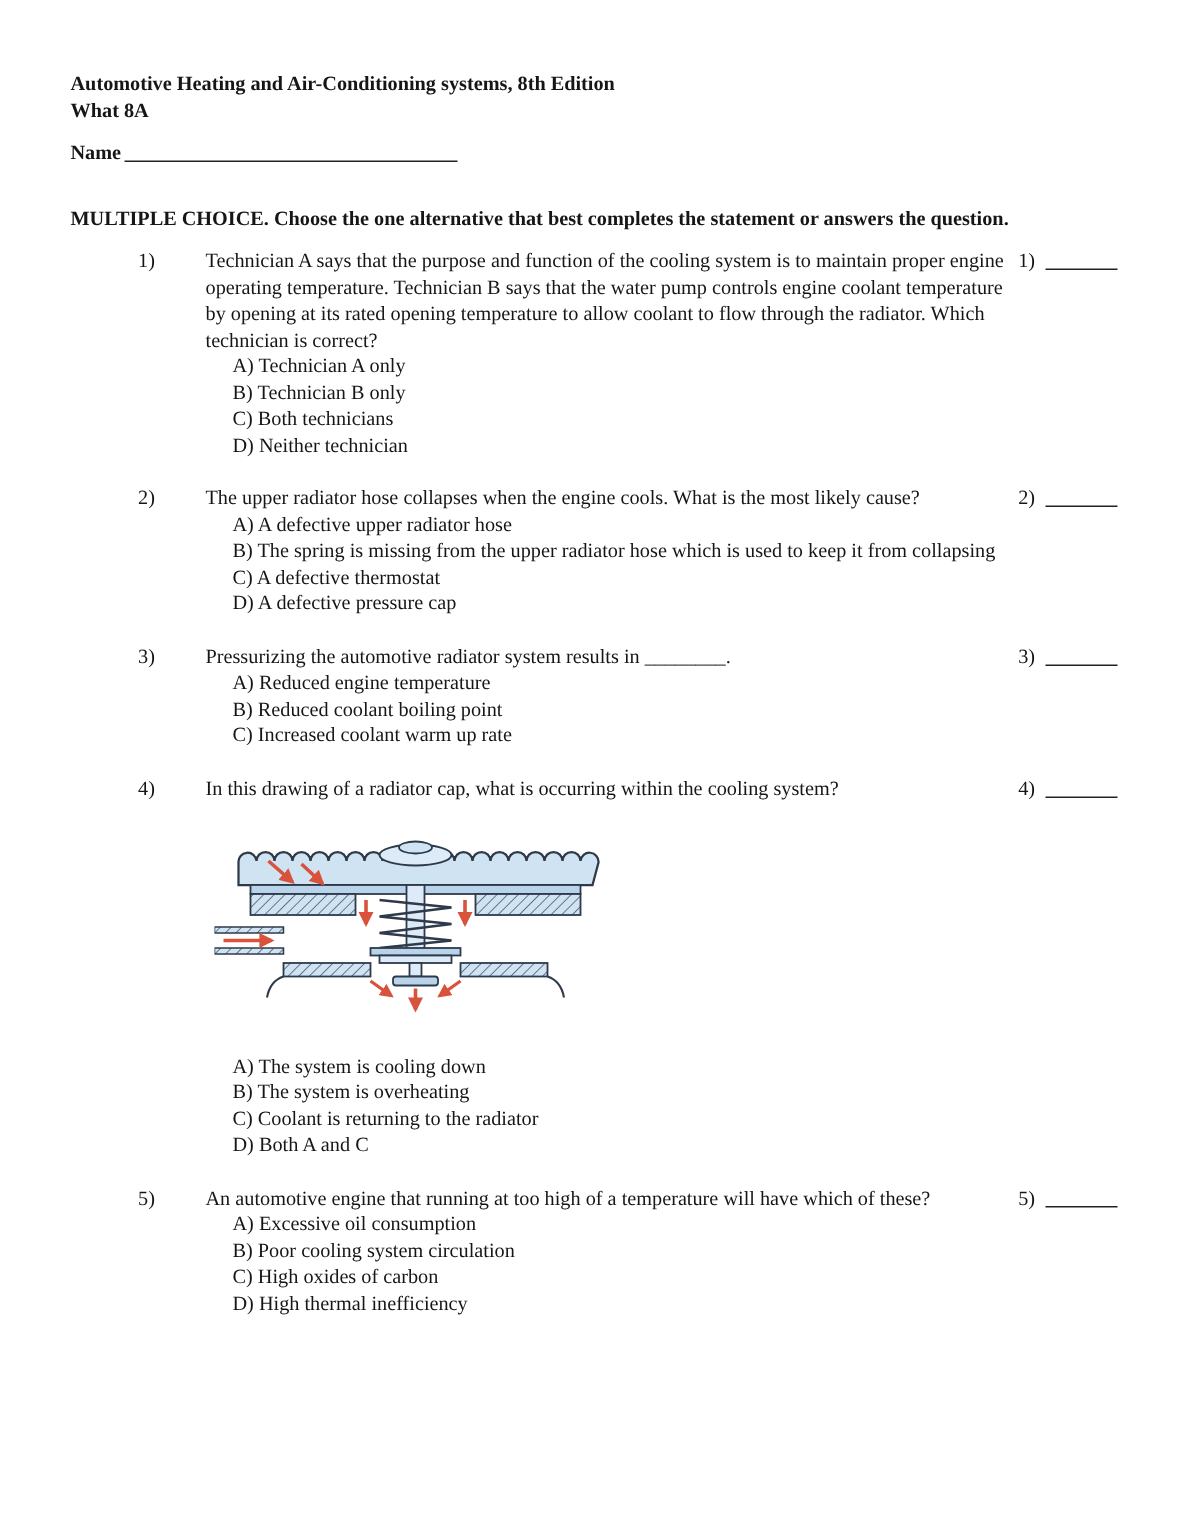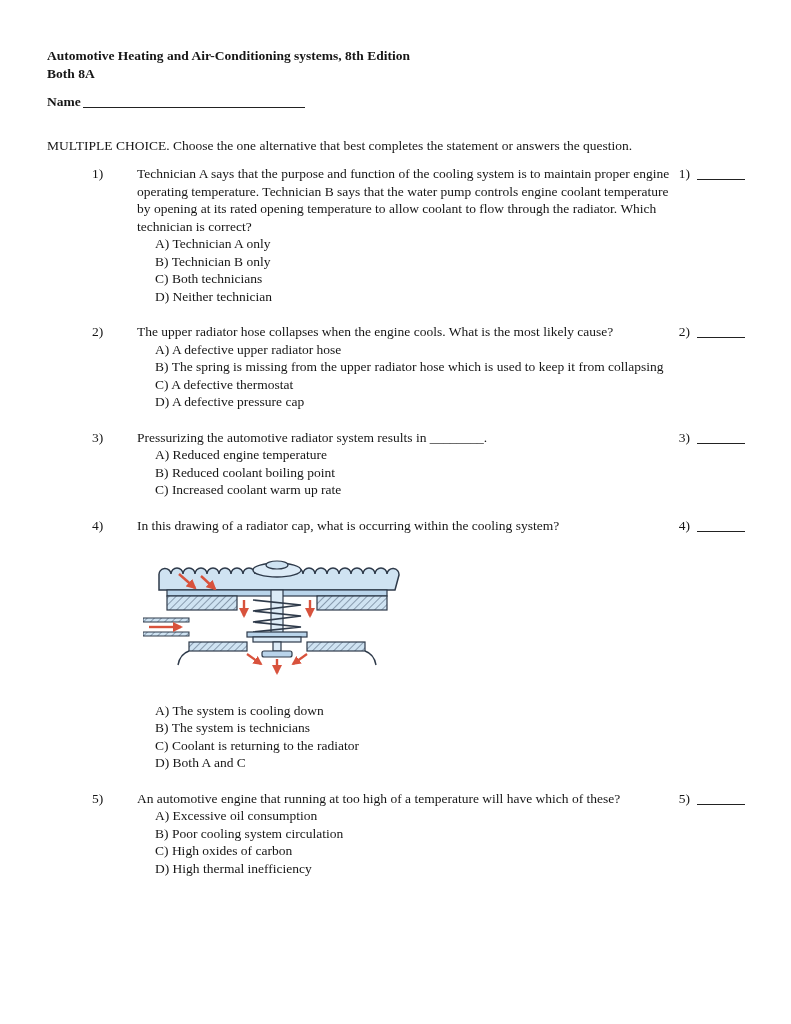--- a/index.html
+++ b/index.html
@@ -8,42 +8,42 @@
     width: 791px; height: 912px; background: #ffffff; position: relative;
     font-family: "Liberation Serif", serif; font-size: 13.5px; line-height: 17.5px;
     color: #161616; padding: 47px 46px 0 47px; overflow: hidden;
   }
   .hdr-title, .hdr-quiz, .name-label { font-weight: bold; }
   .name-row { margin-top: 11px; }
   .name-line {
     display: inline-block; width: 222px; height: 12px;
     border-bottom: 1.3px solid #222; margin-left: 2px; transform: translateY(2px);
   }
-  .instructions { margin-top: 26px; font-weight: normal; }
+  .instructions { margin-top: 26px; font-weight: bold; }
   .questions { margin-top: 11px; }
   .question { position: relative; padding-left: 45px; margin-bottom: 18px; }
   .q-body { display: flex; }
   .q-num { width: 17px; flex: 0 0 17px; }
   .q-content { max-width: 538px; margin-left: 28px; }
   .choice { padding-left: 36px; text-indent: -18px; }
   .answer { position: absolute; right: 0; top: 0; white-space: nowrap; }
   .blank {
     display: inline-block; width: 48px; height: 12px;
     border-bottom: 1.3px solid #222; margin-left: 7px; transform: translateY(2px);
   }
   .diagram-wrap { margin: 24px 0 13px 6px; }
   .page-number { position: absolute; top: 949px; left: 0; width: 100%; text-align: center; }
 </style>
 </head>
 <body>
 
 <div class="page">
 
   <div class="hdr-title">Automotive Heating and Air-Conditioning systems, 8th Edition</div>
-  <div class="hdr-quiz">Both 8A</div>
+  <div class="hdr-quiz">What 8A</div>
 
   <div class="name-row">
     <span class="name-label">Name</span><span class="name-line"></span>
   </div>
 
   <div class="instructions">MULTIPLE CHOICE.  Choose the one alternative that best completes the statement or answers the question.</div>
 
   <div class="questions">
 
     <div class="question">
@@ -142,21 +142,21 @@
               <path d="M6,69 L38,69" stroke="#d8523c" stroke-width="2.4" marker-end="url(#arr)"></path>
               <path d="M101,42 L101,58" stroke="#d8523c" stroke-width="2.4" marker-end="url(#arr)"></path>
               <path d="M167,42 L167,58" stroke="#d8523c" stroke-width="2.4" marker-end="url(#arr)"></path>
               <path d="M104,96 L118,106" stroke="#d8523c" stroke-width="2.2" marker-end="url(#arr)"></path>
               <path d="M164,96 L150,106" stroke="#d8523c" stroke-width="2.2" marker-end="url(#arr)"></path>
               <path d="M134,101 L134,115" stroke="#d8523c" stroke-width="2.4" marker-end="url(#arr)"></path>
             </svg>
           </div>
 
           <div class="choice">A) The system is cooling down</div>
-          <div class="choice">B) The system is technicians</div>
+          <div class="choice">B) The system is overheating</div>
           <div class="choice">C) Coolant is returning to the radiator</div>
           <div class="choice">D) Both A and C</div>
         </div>
       </div>
       <div class="answer"><span>4)</span><span class="blank"></span></div>
     </div>
 
     <div class="question">
       <div class="q-body">
         <span class="q-num">5)</span>

